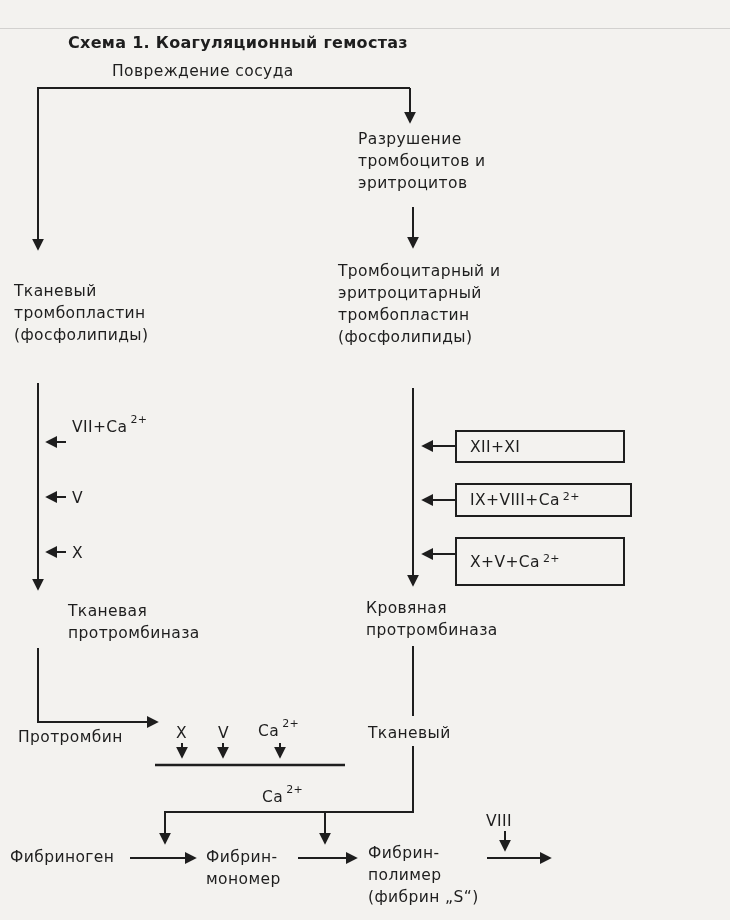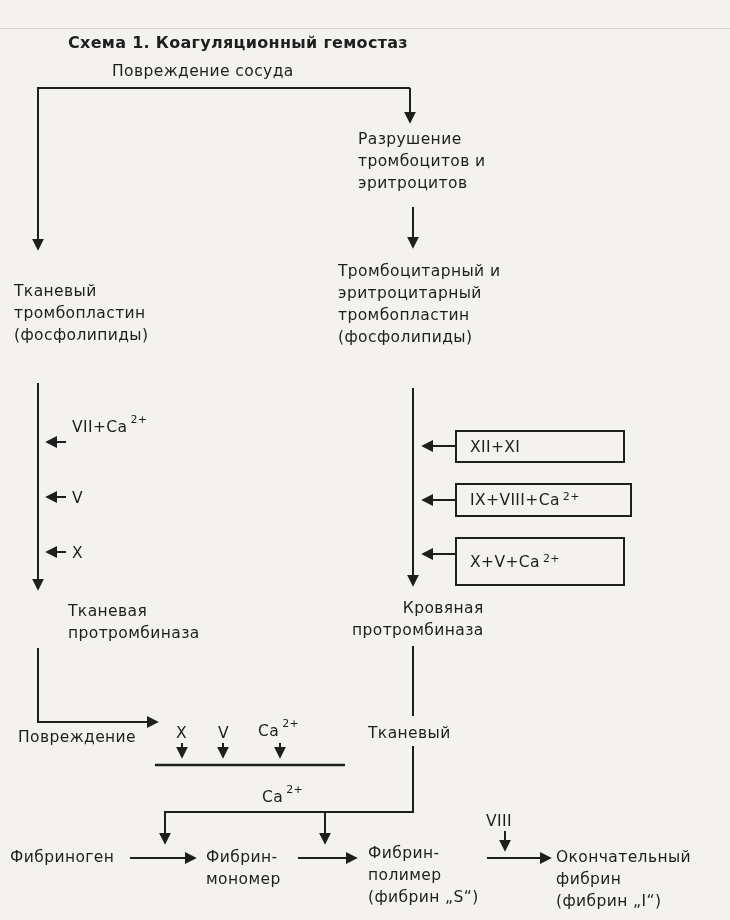--- a/index.html
+++ b/index.html
@@ -118,24 +118,24 @@
     </div>
 
   <div class="factor-box" style="left:455px;top:537px;width:170px;height:49px;">
       <span>X+V+Ca</span>
       <sup>2+</sup>
     </div>
 
   <div class="lbl" style="left:24px;top:600px;margin-left:44px;">Тканевая
 протромбиназа</div>
 
-  <div class="lbl" style="left:352px;top:597px;text-align:right;">Кровяная
+  <div class="lbl" style="left:366px;top:597px;">Кровяная
 протромбиназа</div>
 
-  <div class="lbl" style="left:18px;top:726px;">Повреждение</div>
+  <div class="lbl" style="left:18px;top:726px;">Протромбин</div>
 
   <div class="lbl" style="left:176px;top:722px;"><span>X</span><sup></sup></div>
 
   <div class="lbl" style="left:218px;top:722px;"><span>V</span><sup></sup></div>
 
   <div class="lbl" style="left:258px;top:720px;"><span>Ca</span><sup>2+</sup></div>
 
   <div class="lbl" style="left:368px;top:722px;">Тканевый</div>
 
   <div class="lbl" style="left:262px;top:786px;"><span>Ca</span><sup>2+</sup></div>
@@ -144,17 +144,14 @@
 
   <div class="lbl" style="left:206px;top:846px;">Фибрин-
 мономер</div>
 
   <div class="lbl" style="left:368px;top:842px;">Фибрин-
 полимер
 (фибрин „S“)</div>
 
   <div class="lbl" style="left:486px;top:810px;">VIII</div>
 
-  <div class="lbl" style="left:556px;top:846px;">Окончательный
-фибрин
-(фибрин „I“)</div>
 
 </div>
 
 </body></html>

